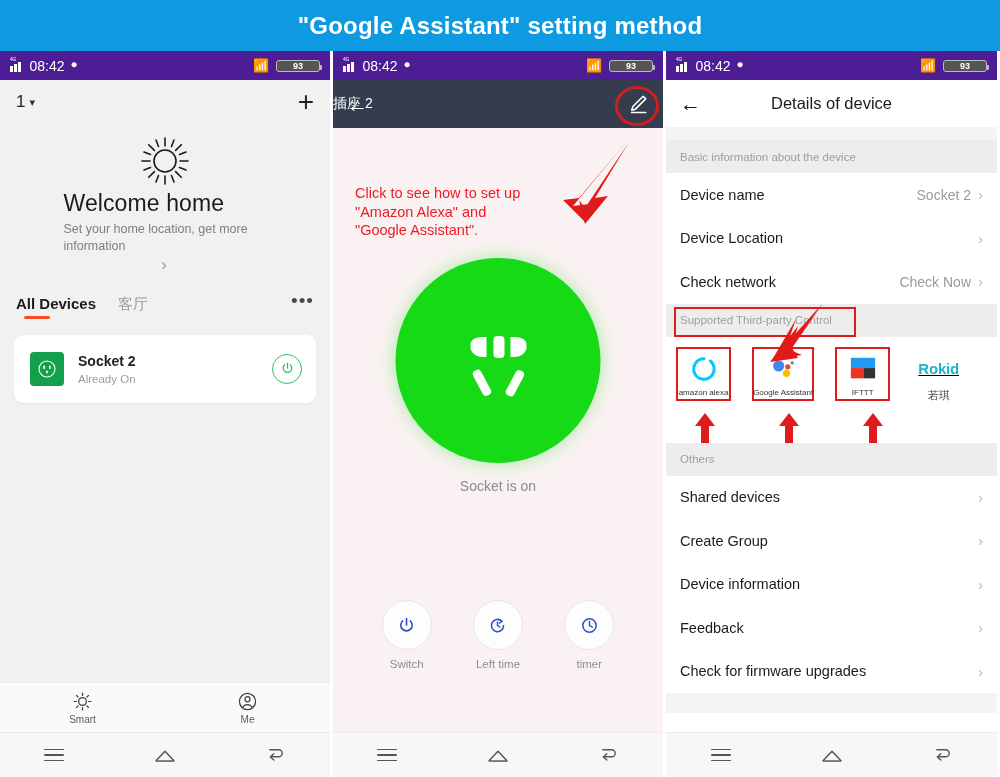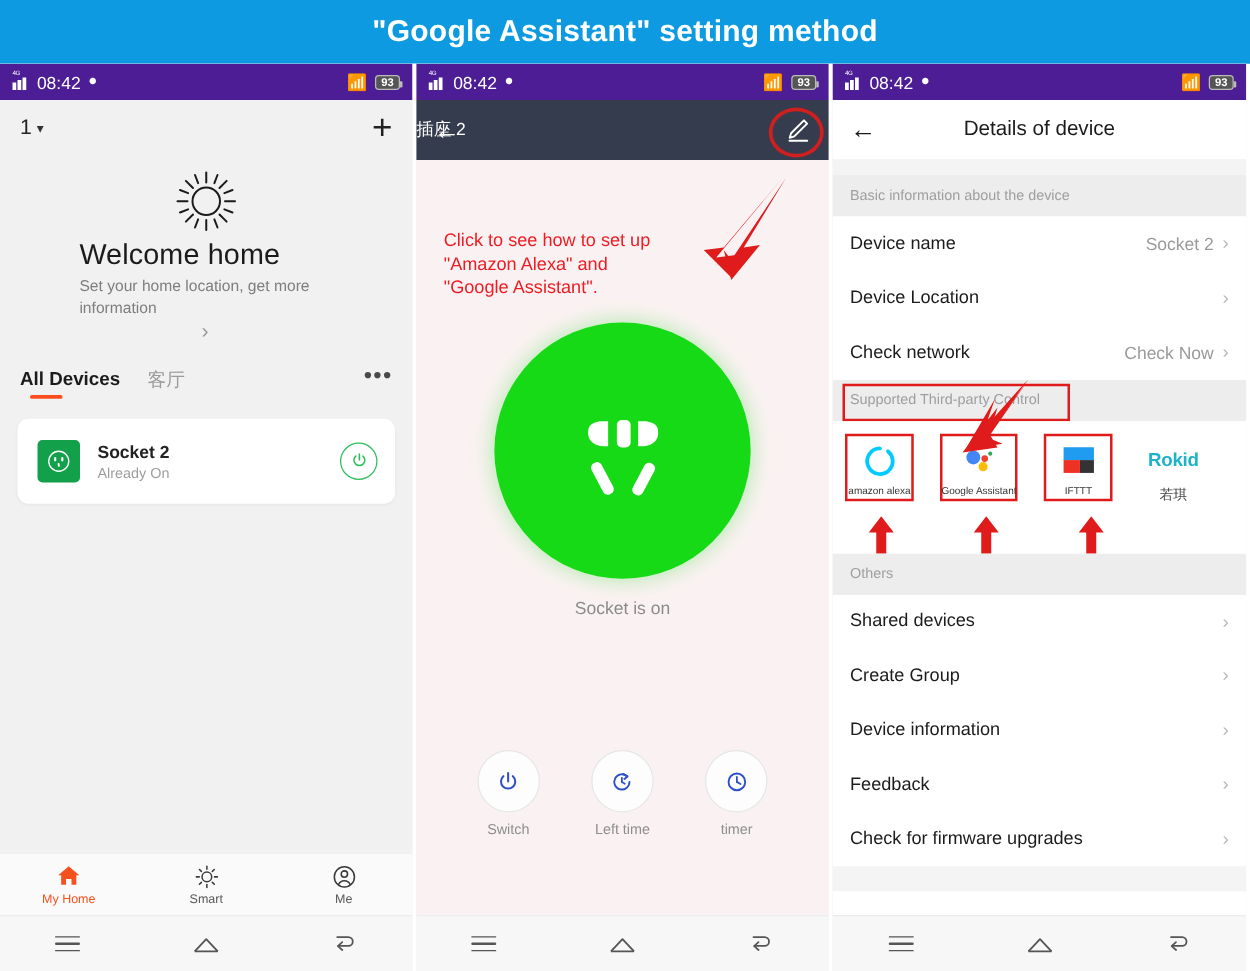--- a/index.html
+++ b/index.html
@@ -38,21 +38,21 @@
   .sb-signal i:nth-child(1){height:4px}
   .sb-signal i:nth-child(2){height:6px}
   .sb-signal i:nth-child(3){height:8px}
   .sb-signal i:nth-child(4){height:10px}
   .sb-net { position:absolute; top:-4px; left:0; font-size:5px; letter-spacing:-.3px; color:#fff; }
   .sb-time { font-size: 14px; font-weight: 500; }
   .sb-bell { font-size: 11px; }
   .sb-right { margin-left: auto; display: flex; align-items: center; gap: 6px; }
   .wifi-ico { font-size: 13px; line-height: 1; }
   .battery {
-    border: 1.5px solid #bbb; border-radius: 3px; padding: 0px 4px;
+    border: 1.5px solid #bbb; border-radius: 3px; padding: 0px 16px;
     font-size: 9px; font-weight: bold; color: #fff; position: relative;
     background: #555;
   }
   .battery::after {
     content: ""; position: absolute; right: -3px; top: 4px;
     width: 2px; height: 5px; background: #bbb; border-radius: 0 1px 1px 0;
   }
 
   
   .navbar {
@@ -164,21 +164,21 @@
     height: 43.5px; display:flex; align-items:center; padding: 0 14px; background:#fff;
     font-size: 14.5px; color:#1b1b1b;
   }
   .row-val { margin-left:auto; color:#9a9a9a; font-size: 14px; }
   .row-chev { color:#b9b9b9; font-size: 15px; margin-left: 7px; }
   .row-chev.solo { margin-left:auto; }
   .tp-strip { background:#fff; padding: 10px 10px 4px 10px; display:flex; align-items:flex-start; position:relative; height: 76px; }
   .tp-item { width: 62px; margin-right: 21px; display:flex; flex-direction:column; align-items:center; justify-content:flex-start; position:relative; }
   .tp-item.boxed { border: 2px solid #e01b1b; padding: 4px 0 2px 0; }
   .tp-item.plain { padding: 6px 0 2px 0; }
-  .tp-logo { height: 32px; display:flex; align-items:center; justify-content:flex-end; }
+  .tp-logo { height: 32px; display:flex; align-items:center; justify-content:flex-end;text-decoration:underline; }
   .tp-label { font-size: 8px; color:#333; margin-top: 3px; text-align:center; white-space:nowrap; }
   .tp-label.rokid { font-size: 11px; color:#444; }
   .pager { position:absolute; left:0; right:0; bottom: -14px; display:flex; justify-content:center; gap: 7px; }
   .pdot { width: 5px; height: 5px; border-radius:50%; background:#d6d6d6; }
   .pdot.on { background:#9a9a9a; }
   .arrows { position:relative; height: 30px; background:#fff; }
   .sec-gap { height: 13px; background:#f4f4f4; }
 
   svg { display:block; }
 </style>
@@ -279,28 +279,20 @@
             <svg viewBox="0 0 18 18" width="15" height="15">
               <path d="M5.6 4.6a5.2 5.2 0 1 0 6.8 0" fill="none" stroke="#2fbf5e" stroke-width="1.5" stroke-linecap="round"></path>
               <line x1="9" y1="2.6" x2="9" y2="8.4" stroke="#2fbf5e" stroke-width="1.5" stroke-linecap="round"></line>
             </svg>
           </div>
         </div>
 
       </div>
 
       <div class="p1-tabbar">
-        <div class="tb-item active">
-          <span>
-            <svg viewBox="0 0 24 24" width="22" height="22">
-                <path d="M12 3.2 2.8 11.2h2.6v8.2h4.2v-5h4.8v5h4.2v-8.2h2.6z" fill="#f4511e"></path>
-              </svg>
-          </span>
-          <span class="tb-label">My Home</span>
-        </div>
         <div class="tb-item idle">
           <span>
             <svg viewBox="0 0 24 24" width="21" height="21">
               <circle cx="12" cy="12" r="4.4" fill="none" stroke="#3a3a3a" stroke-width="1.4"></circle>
               <g stroke="#3a3a3a" stroke-width="1.4" stroke-linecap="round">
                 <line x1="12" y1="2.4" x2="12" y2="5"></line>
                   <line x1="12" y1="19" x2="12" y2="21.6"></line>
                 <line x1="2.4" y1="12" x2="5" y2="12"></line>
                   <line x1="19" y1="12" x2="21.6" y2="12"></line>
                 <line x1="5.2" y1="5.2" x2="7" y2="7"></line>

